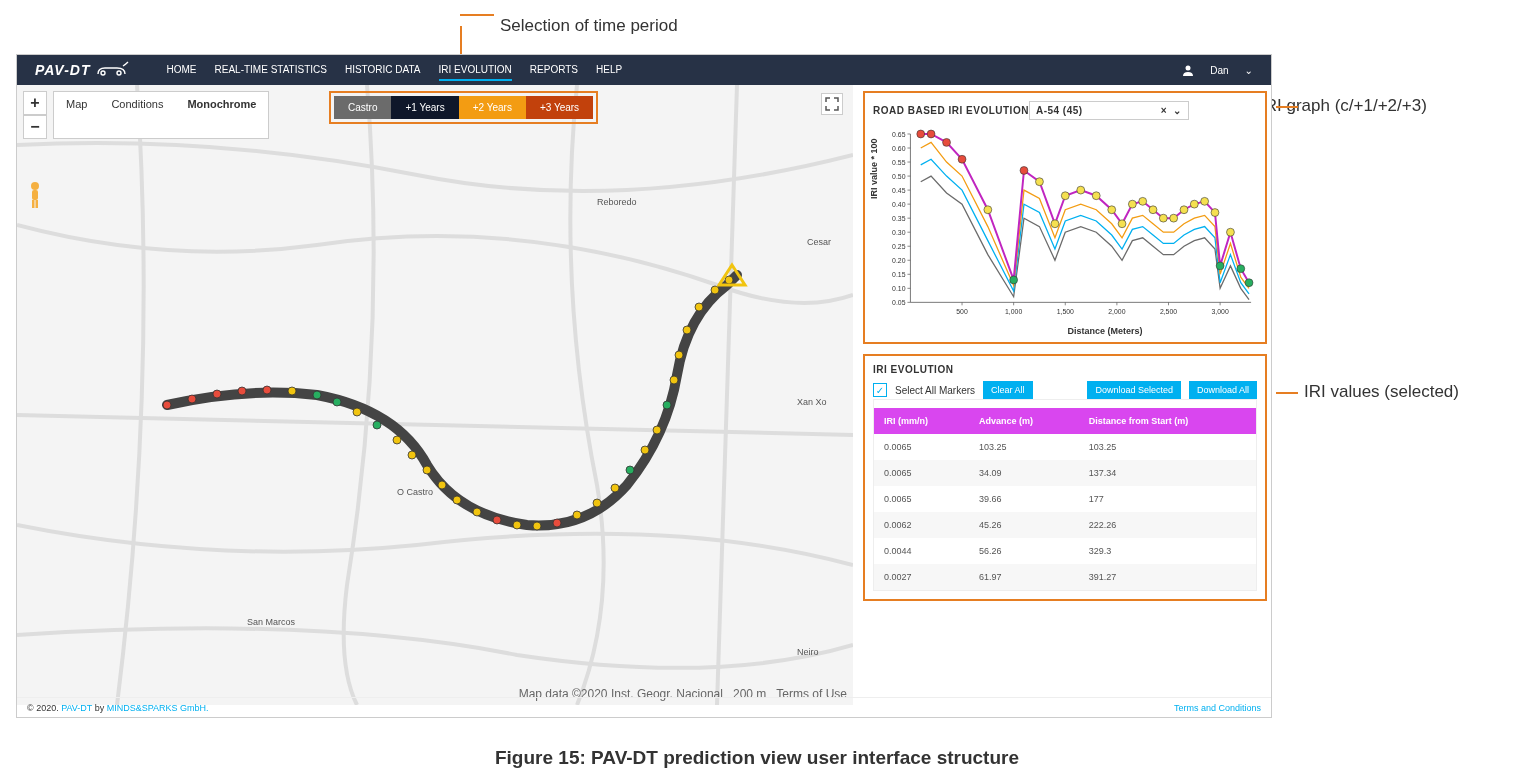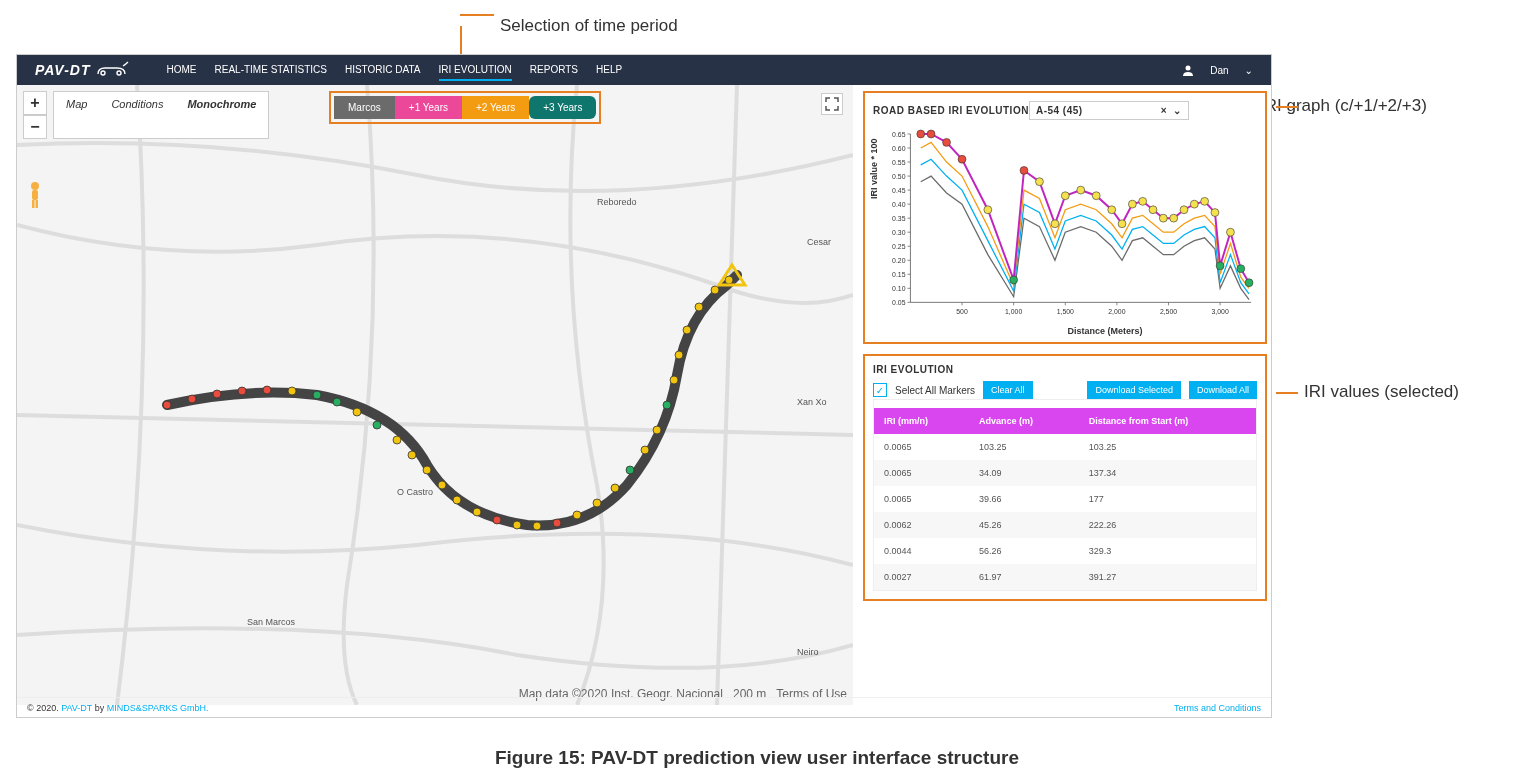--- a/index.html
+++ b/index.html
@@ -12,27 +12,27 @@
   .logo { display:flex; align-items:center; gap:4px; padding: 0 18px; font-weight:bold; font-style:italic; font-size:14px; letter-spacing:1px;}
   .nav-links { display:flex; gap:18px; margin-left:20px; }
   .nav-links span { cursor:pointer; padding:4px 0; }
   .nav-links span.active { border-bottom:2px solid #00b0f0; }
   .nav-right { margin-left:auto; padding-right:18px; display:flex; align-items:center; gap:16px;}
   .workspace { position:relative; height:620px; }
   .map-area { position:absolute; left:0; top:0; width:836px; height:620px; background:#f4f4f4; overflow:hidden;}
   .map-ctrl { position:absolute; left:6px; top:6px; display:flex; gap:0; }
   .zoom-col { display:flex; flex-direction:column; margin-right:6px;}
   .zoom-btn { width:24px;height:24px;background:#fff;border:1px solid #ccc;display:flex;align-items:center;justify-content:center;font-size:16px;font-weight:bold;cursor:pointer;}
-  .map-tabs { display:flex; background:#fff; border:1px solid #ccc; font-size:11px;font-style:italic;}
+  .map-tabs { display:flex; background:#fff; border:1px solid #ccc; font-size:11px;}
   .map-tabs span { padding:6px 12px; cursor:pointer; }
   .map-tabs span.active { font-weight:bold; }
   .pegman { position:absolute; left:8px; top:95px; width:20px;height:30px;}
   .time-sel { position:absolute; left:312px; top:6px; display:flex; border:2px solid #e67e22; padding:3px;}
   .time-btn { padding:6px 14px; font-size:10px; color:#fff; cursor:pointer;}
-  .tb-current{background:#6b6b6b;} .tb-1{background:#ec4899;} .tb-2{background:#f39c12;} .tb-3{background:#0f766e;border-radius:6px;}
+  .tb-current{background:#6b6b6b;} .tb-1{background:#0f172a;} .tb-2{background:#f39c12;} .tb-3{background:#c2410c;}
   .fullscr { position:absolute; right:10px; top:8px; width:22px;height:22px;border:1px solid #ccc;background:#fff;display:flex;align-items:center;justify-content:center;font-size:12px;cursor:pointer;}
   .road-path { stroke:#444; stroke-width:10; fill:none; stroke-linecap:round;}
   .light-road { stroke:#ddd; stroke-width:4; fill:none;}
   .map-attrib { position:absolute; right:6px; bottom:4px; font-size:12px; color:#666; display:flex; gap:10px;}
   .right-col { position:absolute; left:846px; top:6px; width:404px; }
   .panel { border:2px solid #e67e22; background:#fff; padding:8px; margin-bottom:10px;}
   .panel-title { font-size:10px; font-weight:bold; letter-spacing:0.5px; display:flex; align-items:center; justify-content:flex-start;}
   .road-select { border:1px solid #ccc; padding:3px 6px; font-size:10px; display:flex; align-items:center; gap:12px; width:160px; justify-content:space-between;}
   .chart-wrap { position:relative; height:210px; margin-top:4px;}
   .chart-svg { width:100%; height:100%;}
@@ -170,21 +170,21 @@
         </div>
       </div>
       <svg class="pegman" viewBox="0 0 20 30">
             <circle cx="10" cy="6" r="4" fill="#f5b041"></circle>
             <rect x="7" y="10" width="6" height="10" rx="2" fill="#f5b041"></rect>
             <rect x="7" y="20" width="2.5" height="8" fill="#f5b041"></rect>
             <rect x="10.5" y="20" width="2.5" height="8" fill="#f5b041"></rect>
           </svg>
 
       <div class="time-sel">
-        <div class="time-btn tb-current">Marcos</div>
+        <div class="time-btn tb-current">Castro</div>
         <div class="time-btn tb-1">+1 Years</div>
         <div class="time-btn tb-2">+2 Years</div>
         <div class="time-btn tb-3">+3 Years</div>
       </div>
 
       <div class="fullscr">
         <svg width="14" height="14">
               <path d="M1 5 V1 H5 M9 1 H13 V5 M13 9 V13 H9 M5 13 H1 V9" stroke="#555" stroke-width="1.5" fill="none"></path>
             </svg>
       </div>

